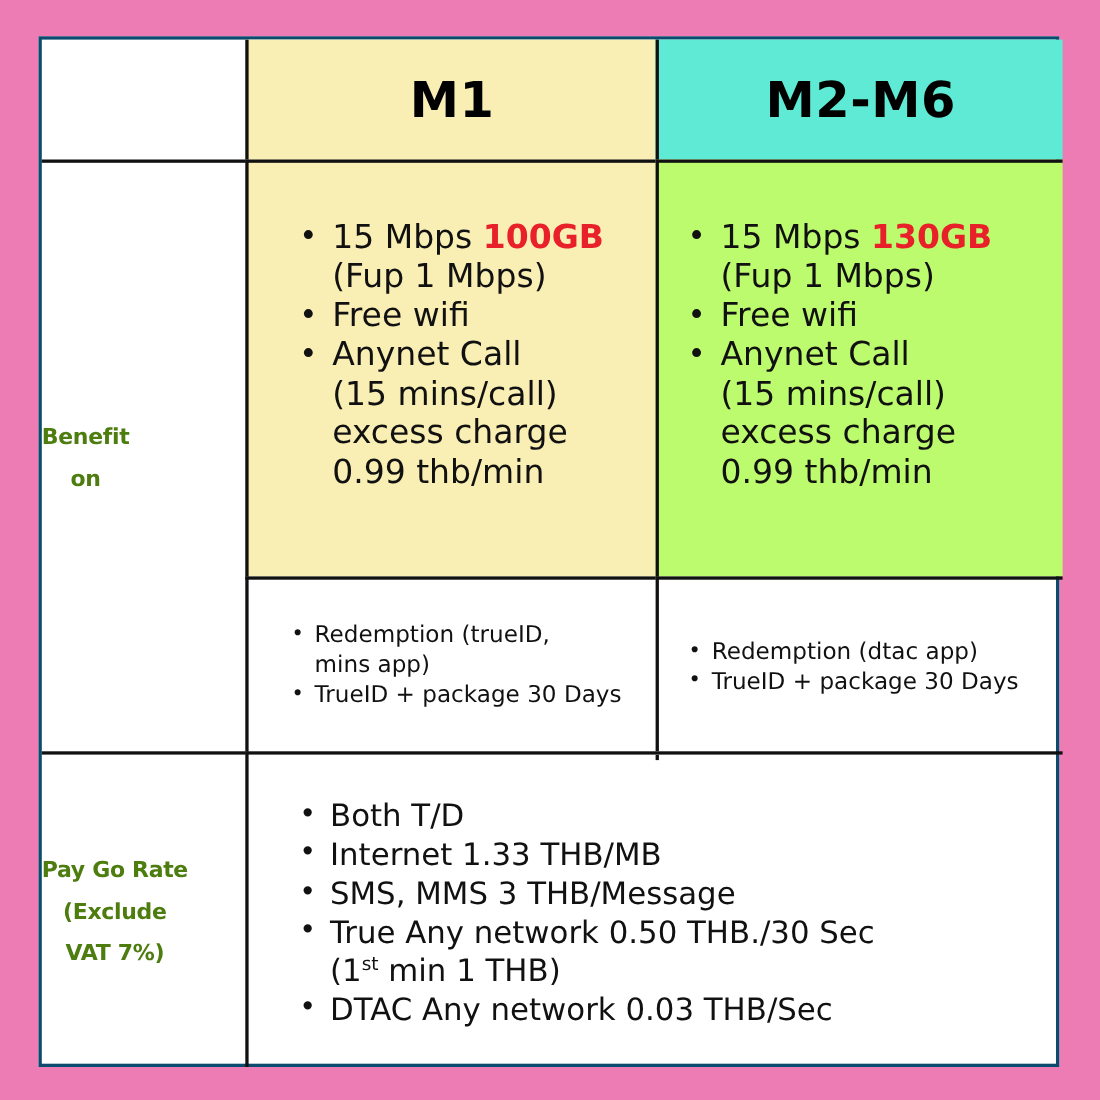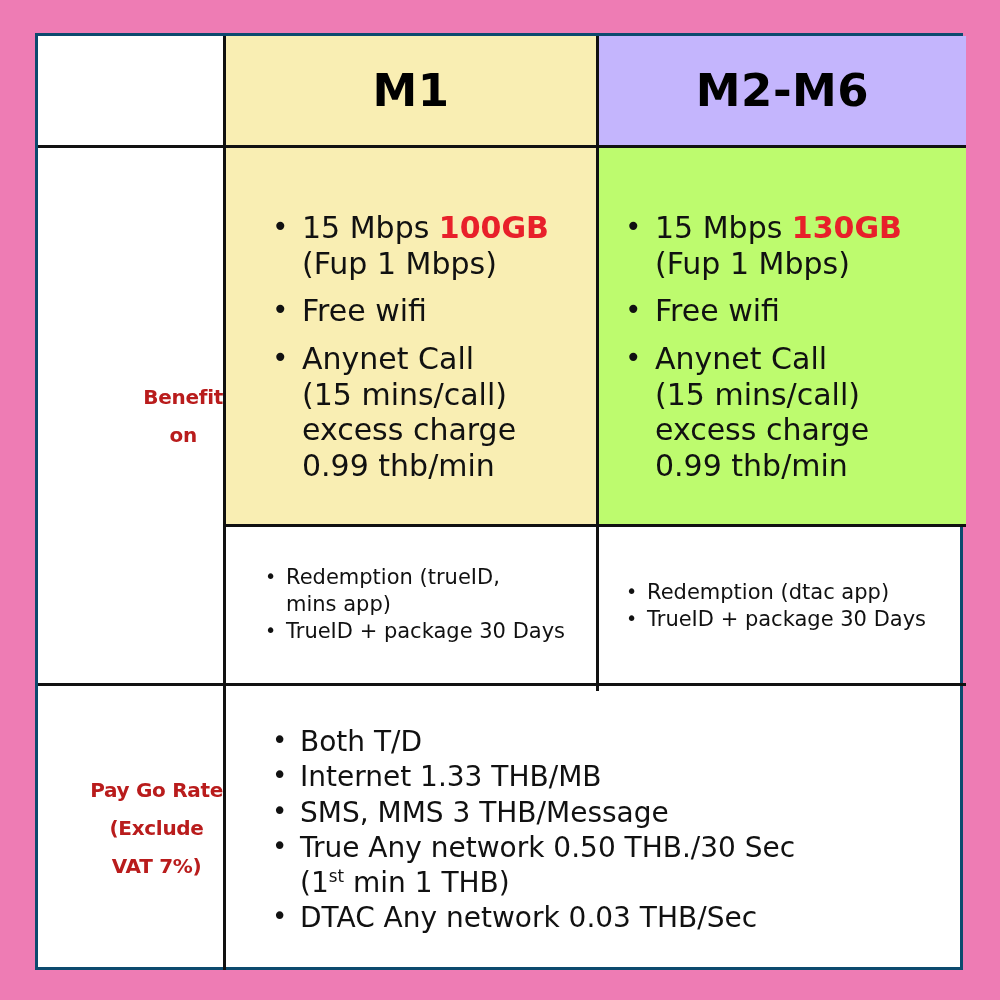--- a/index.html
+++ b/index.html
@@ -32,42 +32,42 @@
     box-sizing: border-box;
     position: relative;
     overflow: hidden;
   }
   .bl { border-left: 3px solid #111111; }
   .bt { border-top: 3px solid #111111; }
 
   .label-cell {
     display: flex;
     align-items: center;
-    justify-content: flex-end;
+    justify-content: flex-start;
     text-align: center;
     font-weight: bold;
     font-size: 20px;
     line-height: 1.9;
-    color: #b91c1c;
+    color: #4d7c0f;
     font-family: "DejaVu Sans", sans-serif;
     letter-spacing: -0.3px;
   }
   .label-cell .ltxt { display: block; }
 
   .hdr {
     display: flex;
     align-items: center;
     justify-content: center;
     font-weight: bold;
     font-size: 45px;
     color: #000;
     letter-spacing: 0.5px;
   }
   .hdr.m1 { background: #f9eeb3; }
-  .hdr.m2 { background: #c4b5fd; }
+  .hdr.m2 { background: #5eead4; }
 
   .benefit.m1 { background: #f9eeb3; }
   .benefit.m2 { background: #bdfb6e; }
 
   ul.blist {
     list-style: none;
     margin: 0;
     padding: 0;
   }
   ul.blist > li {
@@ -90,21 +90,21 @@
     position: absolute;
     top: 50px;
     left: 40px;
     right: 8px;
   }
   .benefit ul.blist {
     font-size: 30px;
     line-height: 1.19;
   }
   .benefit.m2 .inner { left: 20px; }
-  .benefit ul.blist > li { padding-left: 36px; margin-bottom: 0; margin-top: 12px; }
+  .benefit ul.blist > li { padding-left: 36px; margin-bottom: 0; }
   .benefit ul.blist > li::before { left: 6px; font-size: 28px; }
   .hl-red { color: #e8202a; font-weight: bold; }
 
   
   .redeem .inner {
     position: absolute;
     left: 30px;
     right: 8px;
   }
   .redeem.m1 .inner { top: 37px; left: 34px; }

